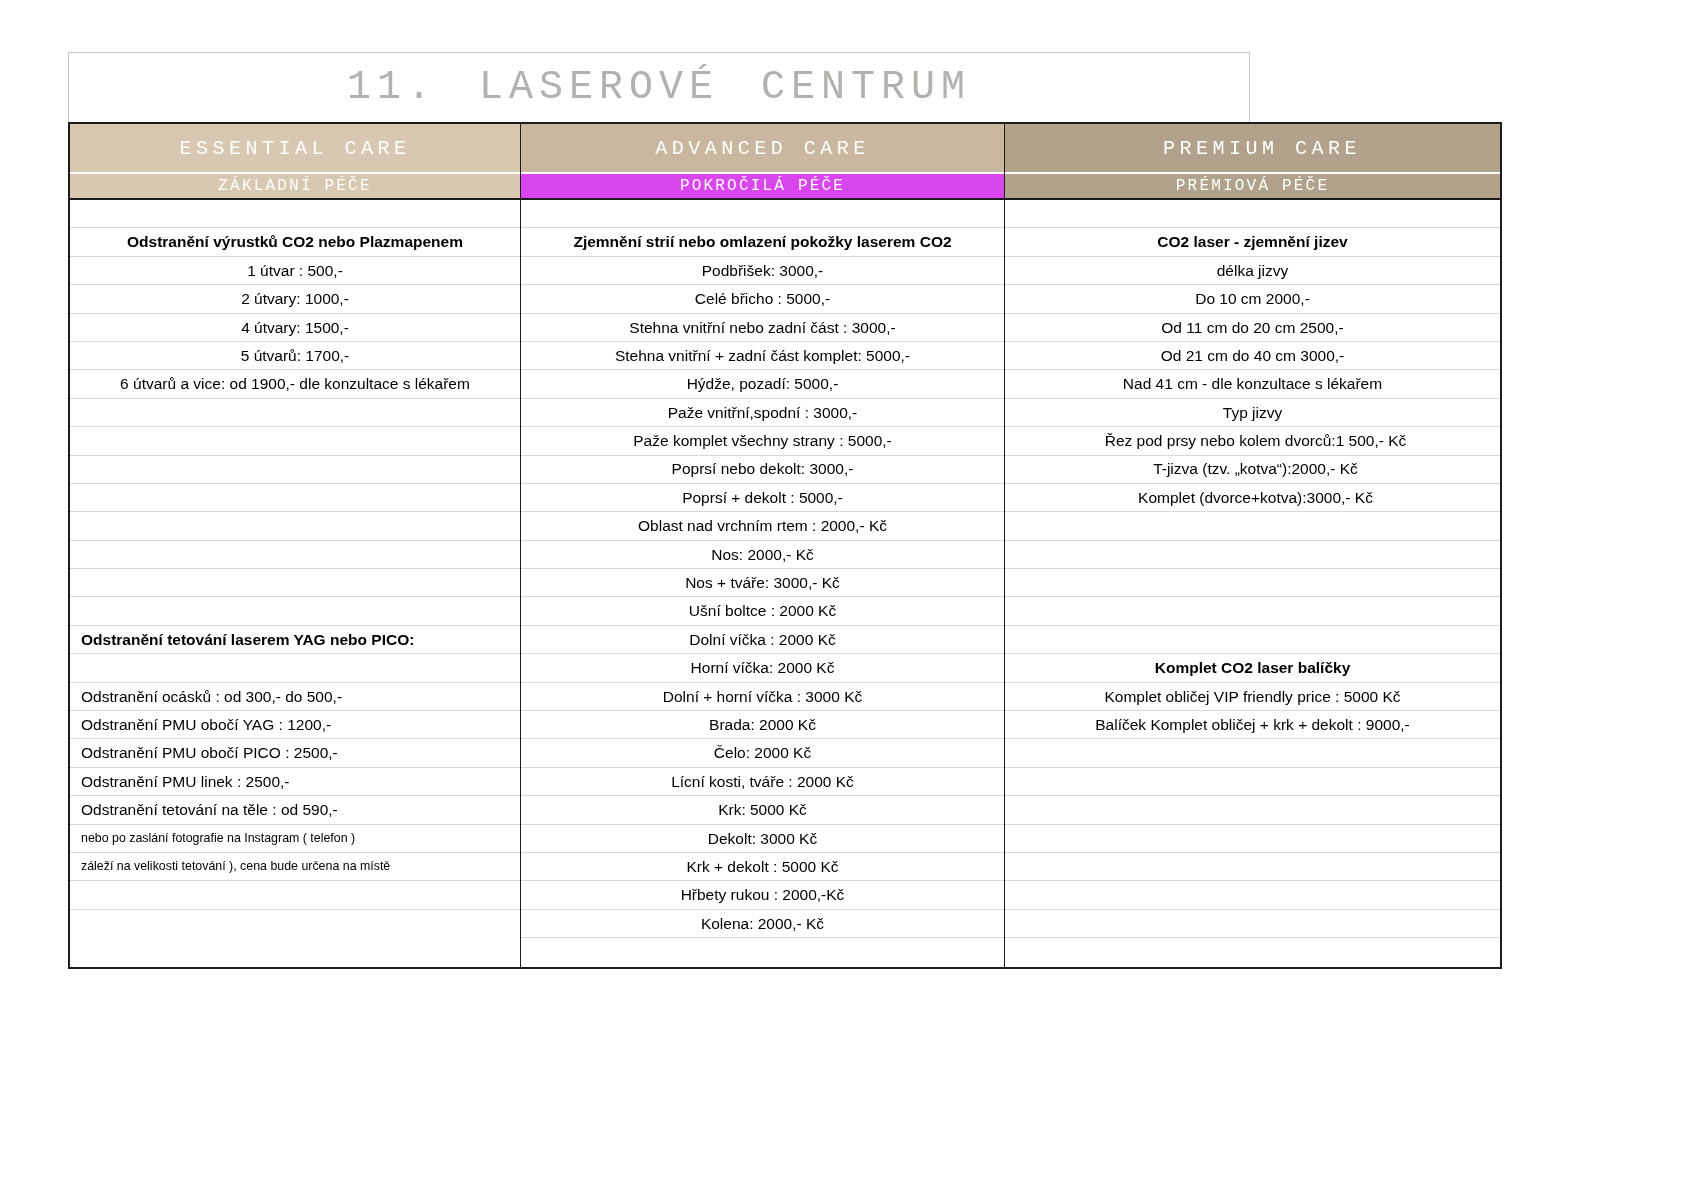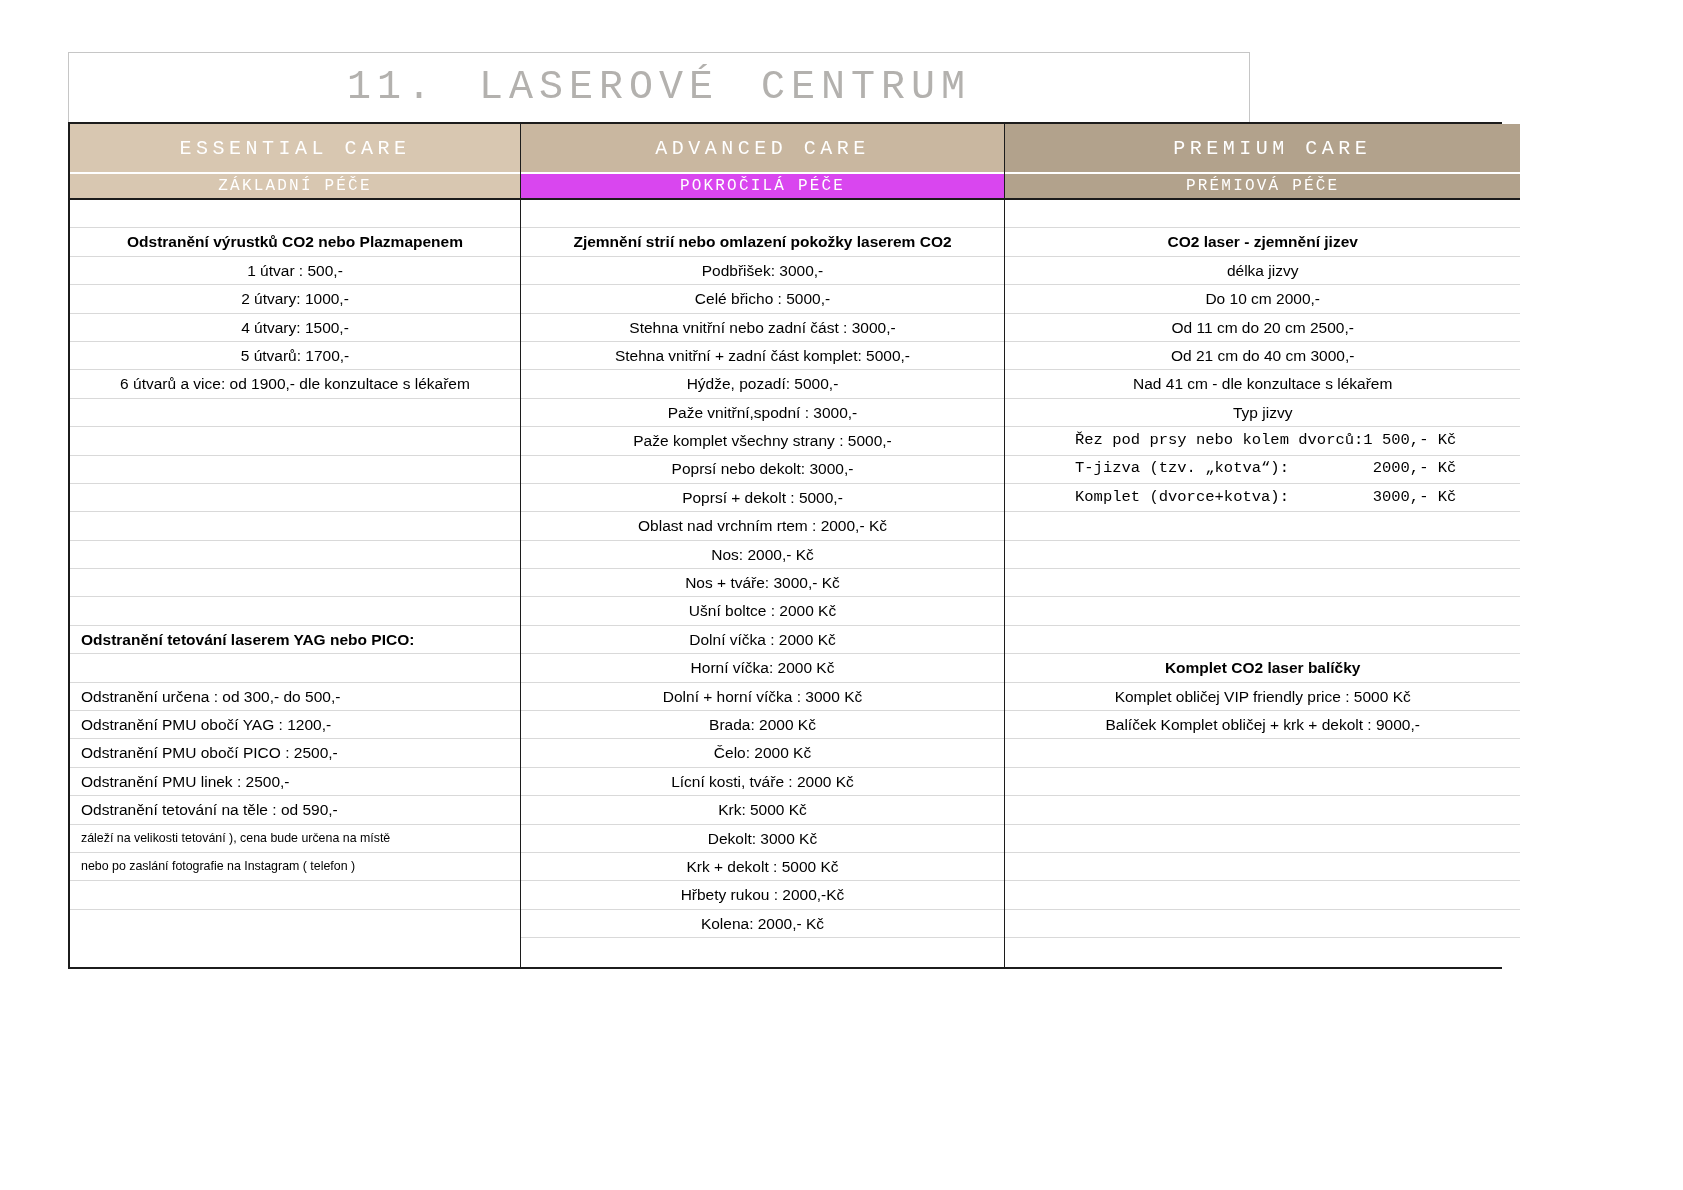--- a/index.html
+++ b/index.html
@@ -30,21 +30,21 @@
 
   .rows{background:#fff;}
   .row{height:28.4px;box-sizing:border-box;border-bottom:1px solid #d9d9d9;display:flex;
        align-items:center;justify-content:center;font-size:15.5px;line-height:1;
        white-space:nowrap;}
   .row:last-child{border-bottom:none;}
   .row.bold{font-weight:bold;}
   .row.left{justify-content:flex-start;padding-left:11px;}
   .row.small{font-size:12.4px;}
   .row.underline span{}
-  .row.split{justify-content:space-between;padding:0 64px 0 70px;font-family:Liberation Mono, monospace;}
+  .row.split{justify-content:center;padding:0 64px 0 70px;}
 </style>
 </head>
 <body>
 
 <div class="page">
   <div class="sheet">
 
     <div class="title-block">
       <div class="title">11. LASEROVÉ CENTRUM</div>
     </div>
@@ -100,39 +100,39 @@
             <div class="row">
               <span></span>
             </div>
             <div class="row bold left">
               <span>Odstranění tetování laserem YAG nebo PICO:</span>
             </div>
             <div class="row">
               <span></span>
             </div>
             <div class="row left">
-              <span>Odstranění určena : od 300,- do 500,-</span>
+              <span>Odstranění ocásků : od 300,- do 500,-</span>
             </div>
             <div class="row left">
               <span>Odstranění PMU obočí YAG : 1200,-</span>
             </div>
             <div class="row left">
               <span>Odstranění PMU obočí PICO : 2500,-</span>
             </div>
             <div class="row left">
               <span>Odstranění PMU linek : 2500,-</span>
             </div>
             <div class="row left">
               <span>Odstranění tetování na těle : od 590,-</span>
+            </div>
+            <div class="row left small">
+              <span>nebo po zaslání fotografie na Instagram ( telefon )</span>
             </div>
             <div class="row left small">
               <span>záleží na velikosti tetování ), cena bude určena na místě</span>
-            </div>
-            <div class="row left small">
-              <span>nebo po zaslání fotografie na Instagram ( telefon )</span>
             </div>
             <div class="row">
               <span></span>
             </div>
             <div class="row">
               <span></span>
             </div>
           </div>
       </div>
 

